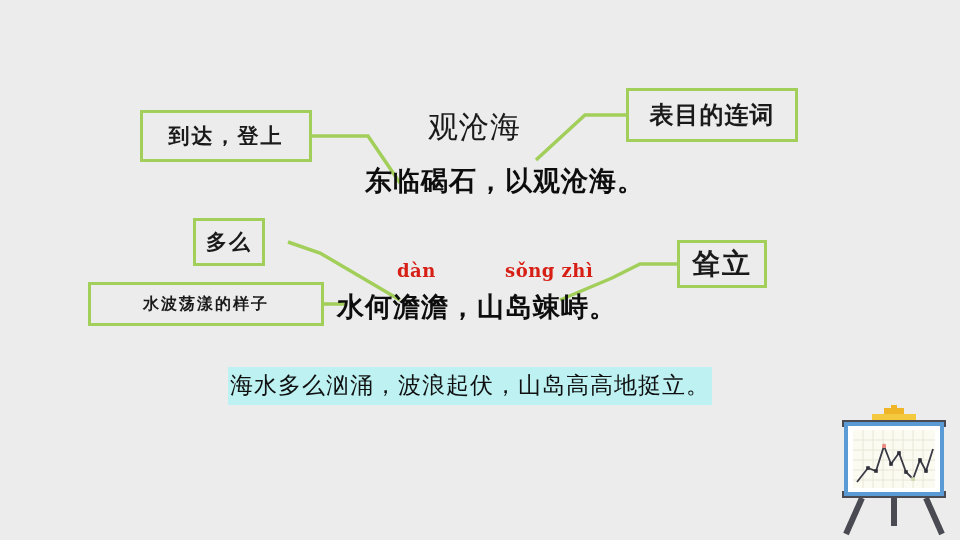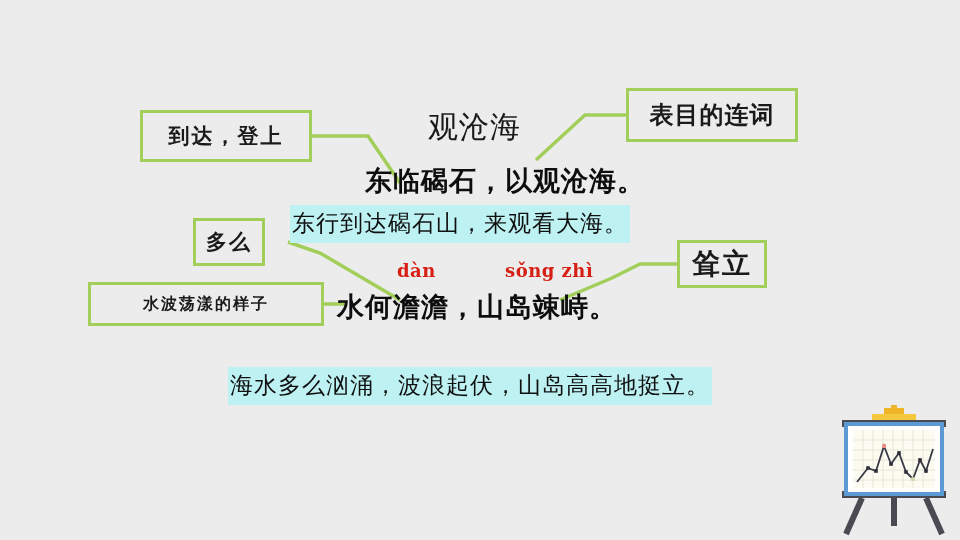--- a/index.html
+++ b/index.html
@@ -128,21 +128,20 @@
 
       <path d="M677 264 L640 264 L612 278 L560 300"></path>
     </g>
   </svg>
 
   <div id="poem-title">观沧海</div>
 
   <div class="poem-line" id="poem-line-1">东临碣石，以观沧海。</div>
   <div class="poem-line" id="poem-line-2">水何澹澹，山岛竦峙。</div>
 
-  <div class="translation" id="translation-1">东行到达碣石山，来观看大海。</div>
   <div class="translation" id="translation-2">海水多么汹涌，波浪起伏，山岛高高地挺立。</div>
 
   <div class="pinyin" id="pinyin-dan">dàn</div>
   <div class="pinyin" id="pinyin-songzhi">sǒng zhì</div>
 
   <div class="callout" id="callout-arrive">到达，登上</div>
   <div class="callout" id="callout-purpose">表目的连词</div>
   <div class="callout" id="callout-howmuch">多么</div>
   <div class="callout" id="callout-ripple">水波荡漾的样子</div>
   <div class="callout" id="callout-tower">耸立</div>

